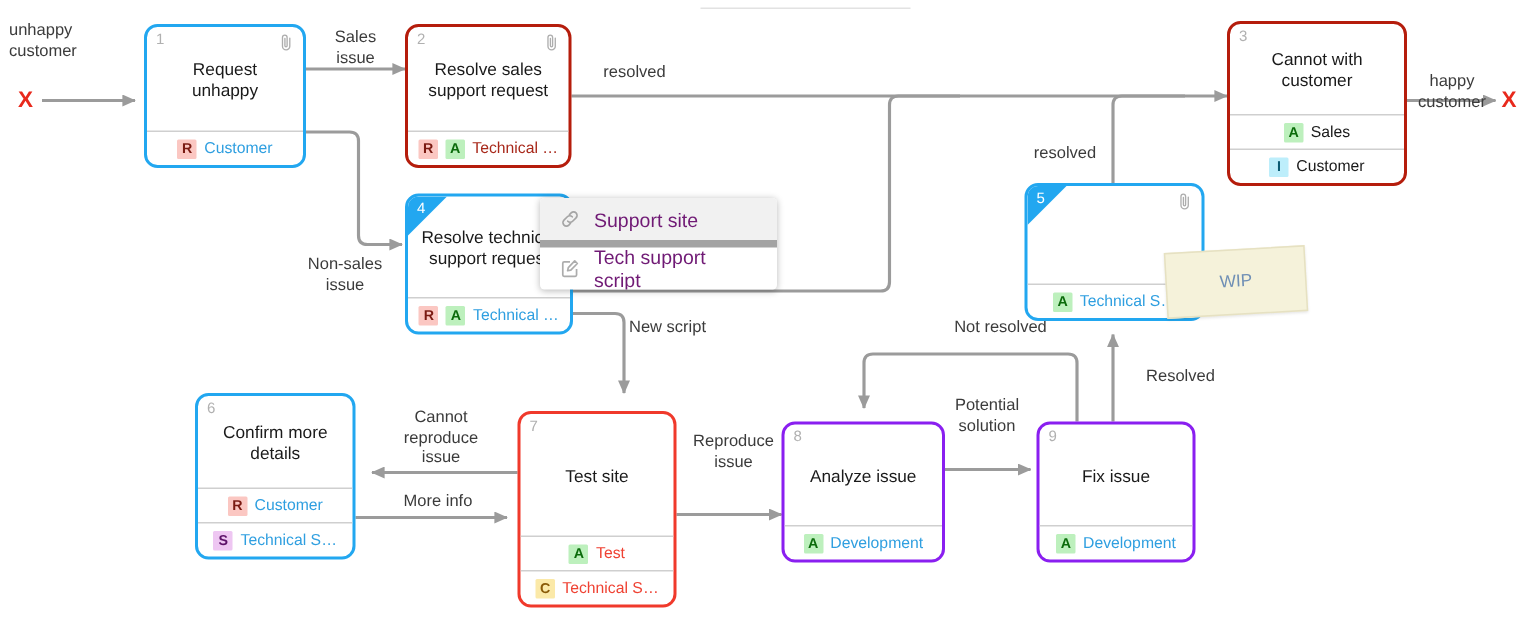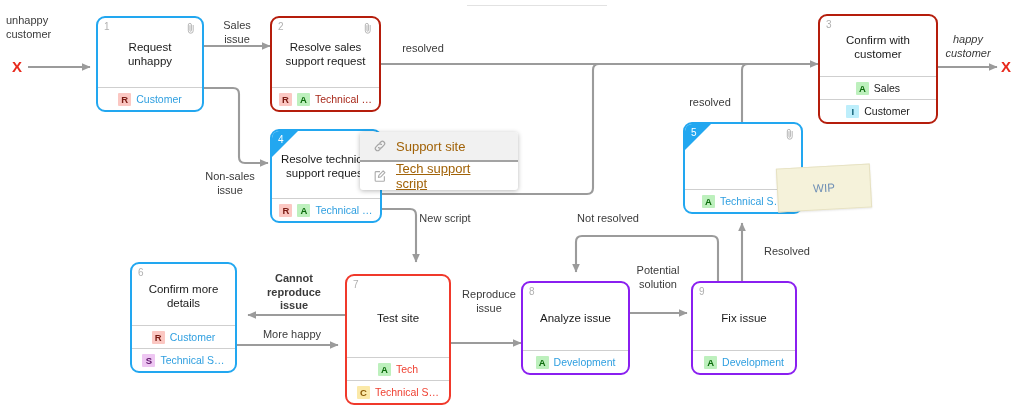--- a/index.html
+++ b/index.html
@@ -136,24 +136,24 @@
     overflow:hidden;
     z-index:40;
   }
   .popup-item{
     display:flex;
     align-items:center;
     gap:9px;
     height:28px;
     padding:0 18px 0 13px;
     font-size:13px;
-    color:#a16207;
+    color:#701a75;
   }
   .popup-item.hover{background:#f1f1f1;}
-  .popup-item + .popup-item{border-top:2px solid #a3a3a3;text-decoration:underline;}
+  .popup-item + .popup-item{border-top:5px solid #a3a3a3;}
   .pop-ico{width:14px;height:14px;opacity:.45;flex:0 0 14px;}
 
   
   .sticky{
     position:absolute;
     background:#f5f2da;
     border:1px solid #e6e1c2;
     color:#6f8fb5;
     font-size:11.5px;
     display:flex;
@@ -211,37 +211,37 @@
       <path d="M718,281 L718,242 Q718,236 712,236 L582,236 Q576,236 576,242 L576,272" marker-end="url(#ah)"></path>
 
       <path d="M742,281 L742,223" marker-end="url(#ah)"></path>
     </g>
   </svg>
 
   <div class="endlabel" style="left:6px;top:14px;width:80px;text-align:left;">unhappy
 customer</div>
   <div class="endmark" style="left:12px;top:58px;">X</div>
 
-  <div class="endlabel" style="left:928px;top:33px;width:80px;font-style:italic;">happy
+  <div class="endlabel" style="left:928px;top:48px;width:80px;">happy
 customer</div>
   <div class="endmark" style="left:1001px;top:58px;">X</div>
 
   <div class="elabel" style="left:203px;top:19px;width:68px;">Sales
 issue</div>
   <div class="elabel" style="left:389px;top:42px;width:68px;">resolved</div>
   <div class="elabel" style="left:193px;top:170px;width:74px;">Non-sales
 issue</div>
   <div class="elabel" style="left:679px;top:96px;width:62px;">resolved</div>
   <div class="elabel" style="left:408px;top:212px;width:74px;">New script</div>
-  <div class="elabel" style="left:562px;top:212px;width:92px;">Not resolved</div>
+  <div class="elabel" style="left:621px;top:212px;width:92px;">Not resolved</div>
   <div class="elabel" style="left:752px;top:245px;width:70px;">Resolved</div>
-  <div class="elabel" style="left:253px;top:272px;width:82px;font-weight:bold;">Cannot
+  <div class="elabel" style="left:253px;top:272px;width:82px;">Cannot
 reproduce
 issue</div>
-  <div class="elabel" style="left:251px;top:328px;width:82px;">More happy</div>
+  <div class="elabel" style="left:251px;top:328px;width:82px;">More info</div>
   <div class="elabel" style="left:454px;top:288px;width:70px;">Reproduce
 issue</div>
   <div class="elabel" style="left:624px;top:264px;width:68px;">Potential
 solution</div>
 
   <div class="node c-blue" style="left:96px;top:16px;width:108px;height:96px;">
     <div class="body">
       <span class="num">1</span>
       <svg class="clip" viewBox="0 0 12 16">
         <path d="M8.7 4.2v6.6a3 3 0 0 1-6 0V3.6a1.9 1.9 0 0 1 3.8 0v6.9a.9.9 0 0 1-1.8 0V4.4" fill="none" stroke="#6b6b6b" stroke-width="1.1" stroke-linecap="round"></path>
@@ -266,21 +266,21 @@
     <div class="rolerow">
       <span class="badge b-R">R</span>
       <span class="badge b-A">A</span>
       <span class="t-darkred">Technical …</span>
     </div>
   </div>
 
   <div class="node c-darkred" style="left:818px;top:14px;width:120px;height:110px;">
     <div class="body">
       <span class="num">3</span>
-      <span class="title">Confirm with
+      <span class="title">Cannot with
 customer</span>
     </div>
     <div class="rolerow">
       <span class="badge b-A">A</span>
       <span class="t-dark">Sales</span>
     </div>
     <div class="rolerow">
       <span class="badge b-I">I</span>
       <span class="t-dark">Customer</span>
     </div>
@@ -330,21 +330,21 @@
     </div>
   </div>
 
   <div class="node c-red" style="left:345px;top:274px;width:106px;height:131px;">
     <div class="body">
       <span class="num">7</span>
       <span class="title">Test site</span>
     </div>
     <div class="rolerow">
       <span class="badge b-A">A</span>
-      <span class="t-red">Tech</span>
+      <span class="t-red">Test</span>
     </div>
     <div class="rolerow">
       <span class="badge b-C">C</span>
       <span class="t-red">Technical S…</span>
     </div>
   </div>
 
   <div class="node c-purple" style="left:521px;top:281px;width:109px;height:94px;">
     <div class="body">
       <span class="num">8</span>

